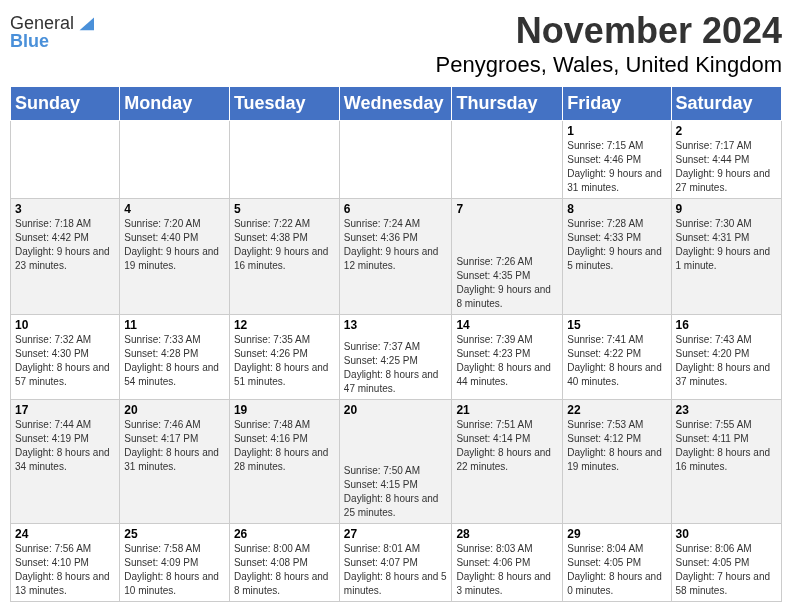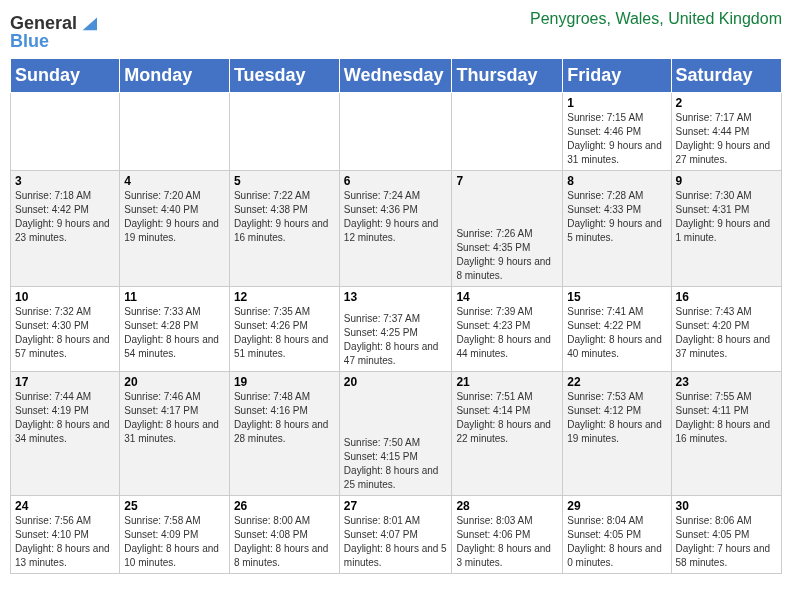--- a/index.html
+++ b/index.html
@@ -17,41 +17,41 @@
       margin-bottom: 8px;
     }
     .logo {
       display: flex;
       flex-direction: column;
       align-items: flex-start;
       padding-top: 4px;
     }
     .logo-general {
       font-size: 18px;
-      font-weight: bold;
+      font-weight: normal;
       color: #333;
       line-height: 1;
     }
     .logo-blue {
       font-size: 18px;
       font-weight: bold;
       color: #4a90d9;
       line-height: 1;
     }
     .title-area {
       text-align: right;
     }
     .month-title {
       font-size: 36px;
       font-weight: bold;
       color: #333;
     }
     .location-title {
-      font-size: 16px;
-      color: #15803d;
+      font-size: 22px;
+      color: #000000;
     }
     .calendar {
       width: 100%;
       border-collapse: collapse;
     }
     .calendar th {
       background: #4472c4;
       color: #fff;
       font-size: 18px;
       font-weight: bold;
@@ -100,20 +100,21 @@
   <div class="logo">
     <div style="display:flex;align-items:center;">
       <span class="logo-general">General</span>
       <svg width="18" height="18" viewBox="0 0 20 20" style="margin-left:2px;">
         <polygon points="4,18 20,4 20,18" fill="#4a90d9"></polygon>
       </svg>
     </div>
     <span class="logo-blue">Blue</span>
   </div>
   <div class="title-area">
+    <div class="month-title">November 2024</div>
     <div class="location-title">Penygroes, Wales, United Kingdom</div>
   </div>
 </div>
 
 <table class="calendar">
   <thead>
     <tr>
     <th>Sunday</th>
         <th>Monday</th>
         <th>Tuesday</th>

